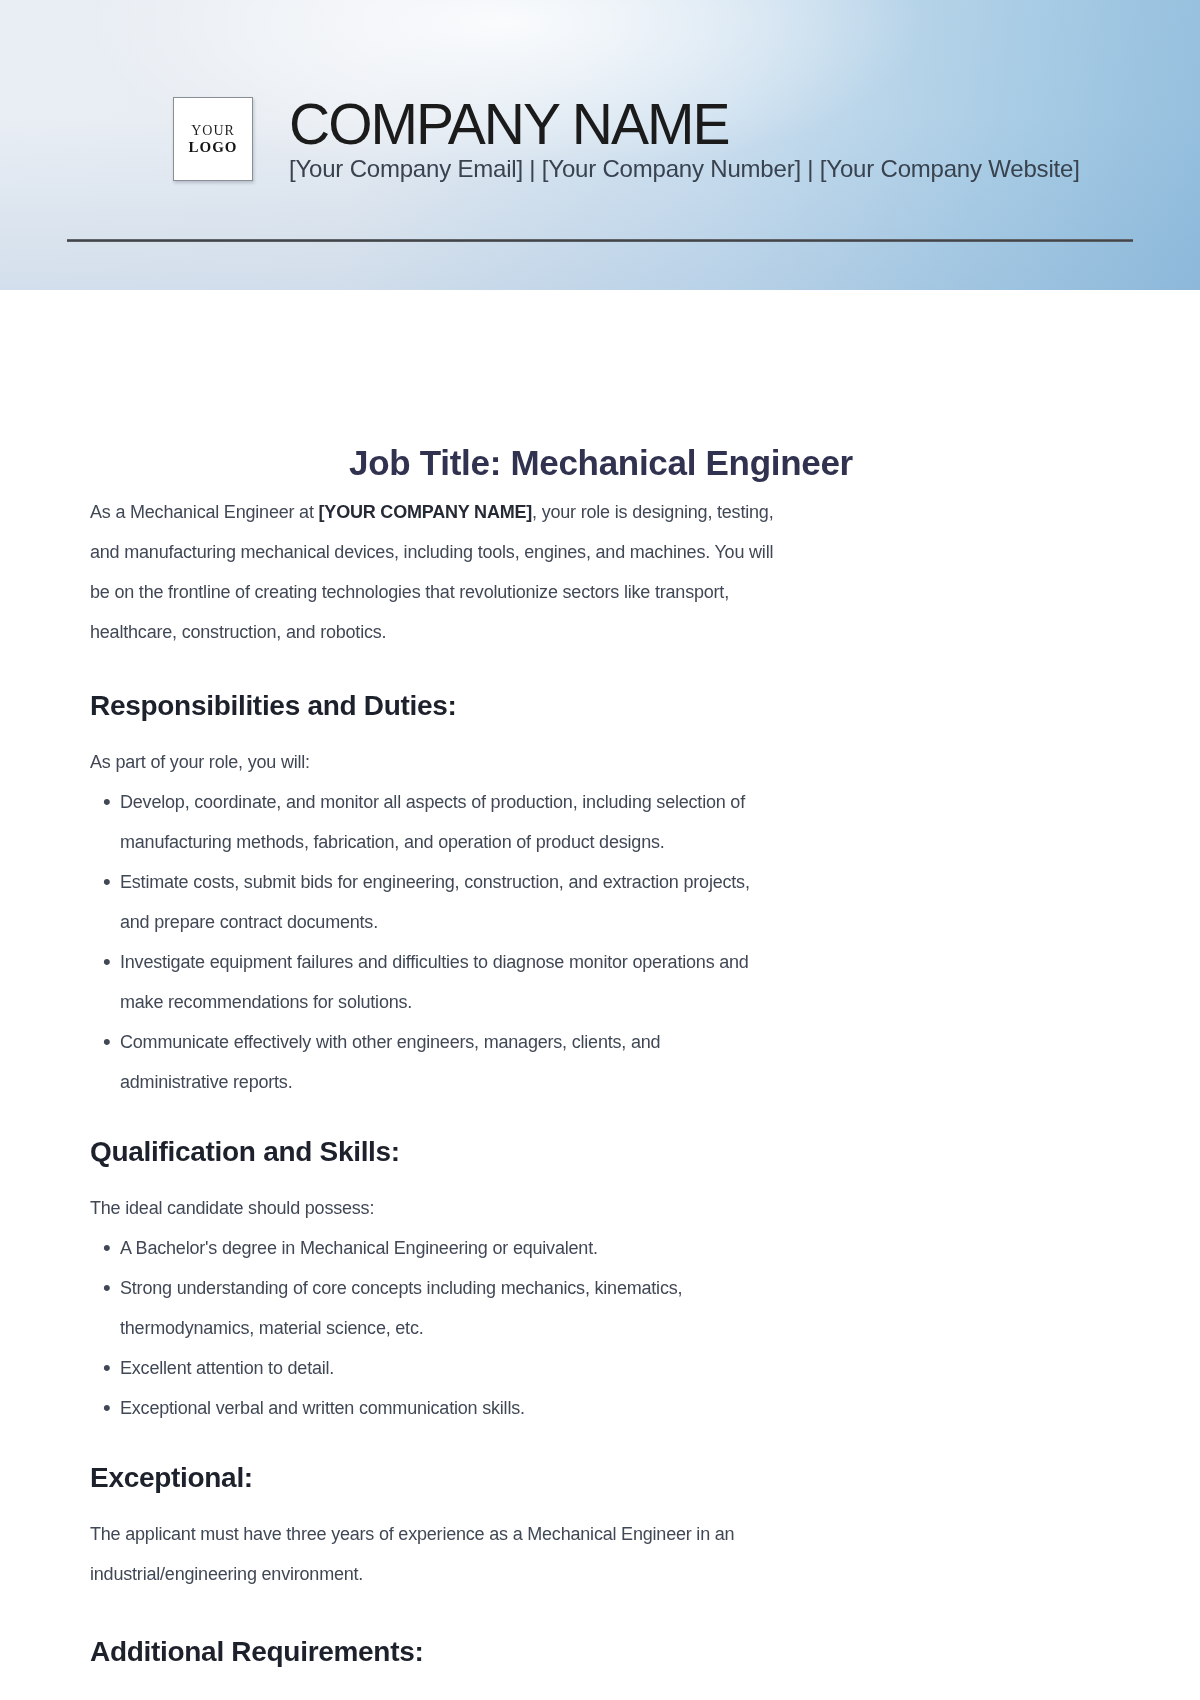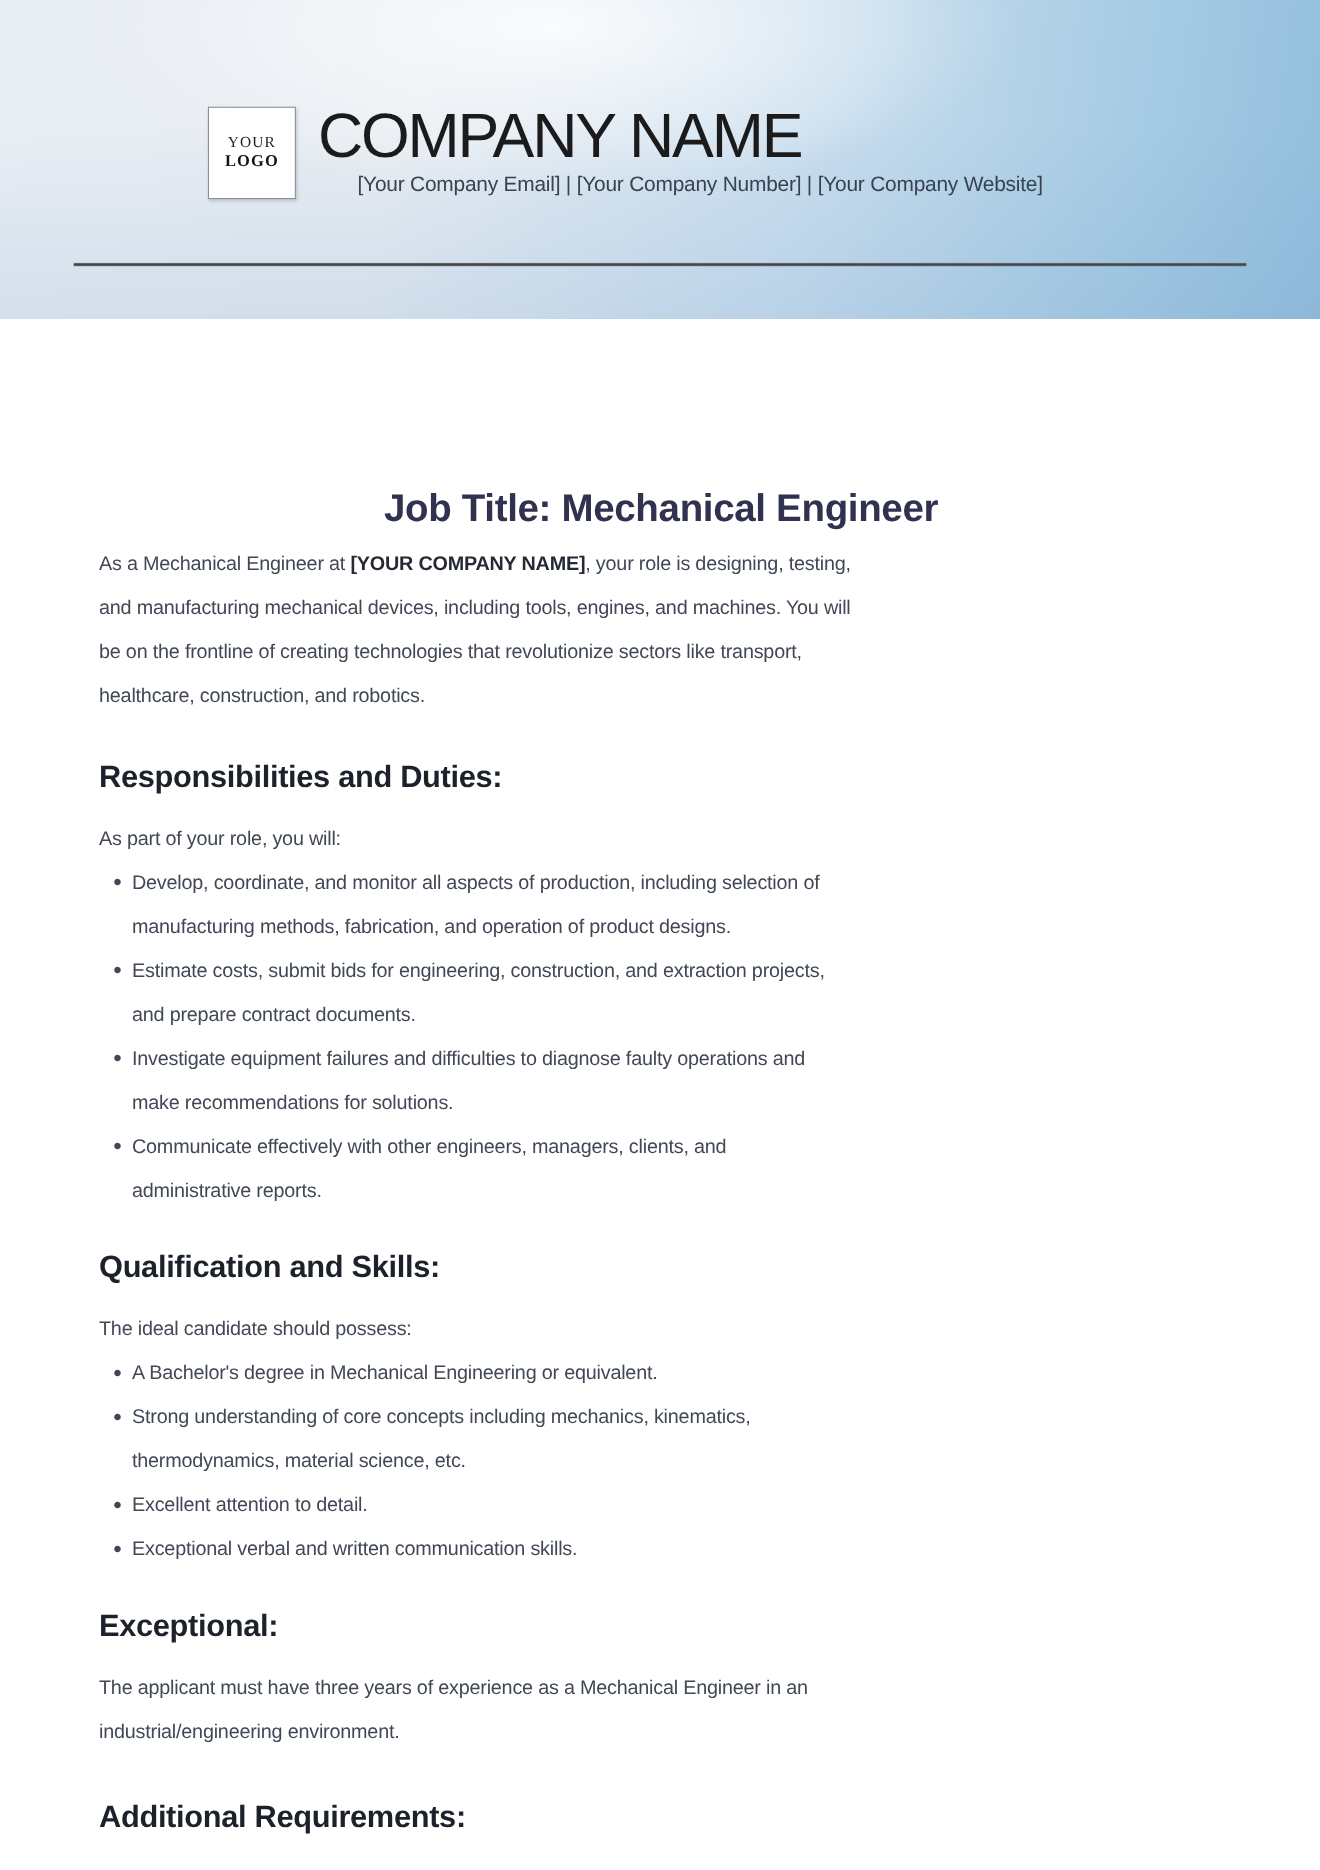--- a/index.html
+++ b/index.html
@@ -15,21 +15,21 @@
   
   .header {
     position: relative;
     height: 290px;
     background:
       radial-gradient(ellipse 700px 260px at 42% 8%, rgba(255,255,255,0.85), rgba(255,255,255,0) 60%),
       linear-gradient(180deg, rgba(255,255,255,0) 40%, rgba(110,155,200,0.18) 100%),
       linear-gradient(97deg, #e9eef4 0%, #e7ecf2 30%, #cadeee 60%, #a6cbe4 85%, #93bedd 100%);
   }
   .logo-box {
-    position: absolute; left: 189px; top: 97px;
+    position: absolute; left: 173px; top: 97px;
     width: 78px; height: 82px;
     background: #ffffff;
     border: 1px solid #8a8f96;
     box-shadow: 1px 2px 3px rgba(60,70,90,0.25);
     display: flex; flex-direction: column; align-items: center; justify-content: center;
     text-align: center;
   }
   .logo-line1 {
     font-family: "Liberation Serif", "DejaVu Serif", serif;
     font-size: 14px; letter-spacing: 1px; color: #1e1e1e; line-height: 16px;
@@ -38,22 +38,22 @@
     font-family: "Liberation Serif", "DejaVu Serif", serif;
     font-size: 15px; font-weight: bold; letter-spacing: 1px; color: #151515; line-height: 17px;
   }
   .company-block { position: absolute; left: 289px; top: 96px; }
   .company-name {
     font-size: 57px; line-height: 56px; letter-spacing: -2px;
     color: #1b1b1b; white-space: nowrap;
   }
   .contact-line {
     margin-top: 5px;
-    font-size: 19px; line-height: 24px; letter-spacing: -0.2px;
-    color: #39424f; white-space: nowrap; margin-left: 36px;
+    font-size: 24px; line-height: 24px; letter-spacing: -0.2px;
+    color: #39424f; white-space: nowrap;
   }
   .header-divider {
     position: absolute; left: 67px; top: 239px;
     width: 1066px; height: 3px;
     background: linear-gradient(180deg, #707478 0%, #3e4246 55%, #6a6e72 100%);
   }
 
   
   .content { padding: 0 88px 0 90px; color: #414855; }
   .doc-title {
@@ -115,21 +115,21 @@
         <div class="tline">Develop, coordinate, and monitor all aspects of production, including selection of</div>
         <div class="tline">manufacturing methods, fabrication, and operation of product designs.</div>
       </div>
       <div class="bullet">
         <span class="dot"></span>
         <div class="tline">Estimate costs, submit bids for engineering, construction, and extraction projects,</div>
         <div class="tline">and prepare contract documents.</div>
       </div>
       <div class="bullet">
         <span class="dot"></span>
-        <div class="tline">Investigate equipment failures and difficulties to diagnose faulty operations and</div>
+        <div class="tline">Investigate equipment failures and difficulties to diagnose monitor operations and</div>
         <div class="tline">make recommendations for solutions.</div>
       </div>
       <div class="bullet">
         <span class="dot"></span>
         <div class="tline">Communicate effectively with other engineers, managers, clients, and</div>
         <div class="tline">administrative reports.</div>
       </div>
     </div>
 
     <div class="section-heading">Qualification and Skills:</div>

